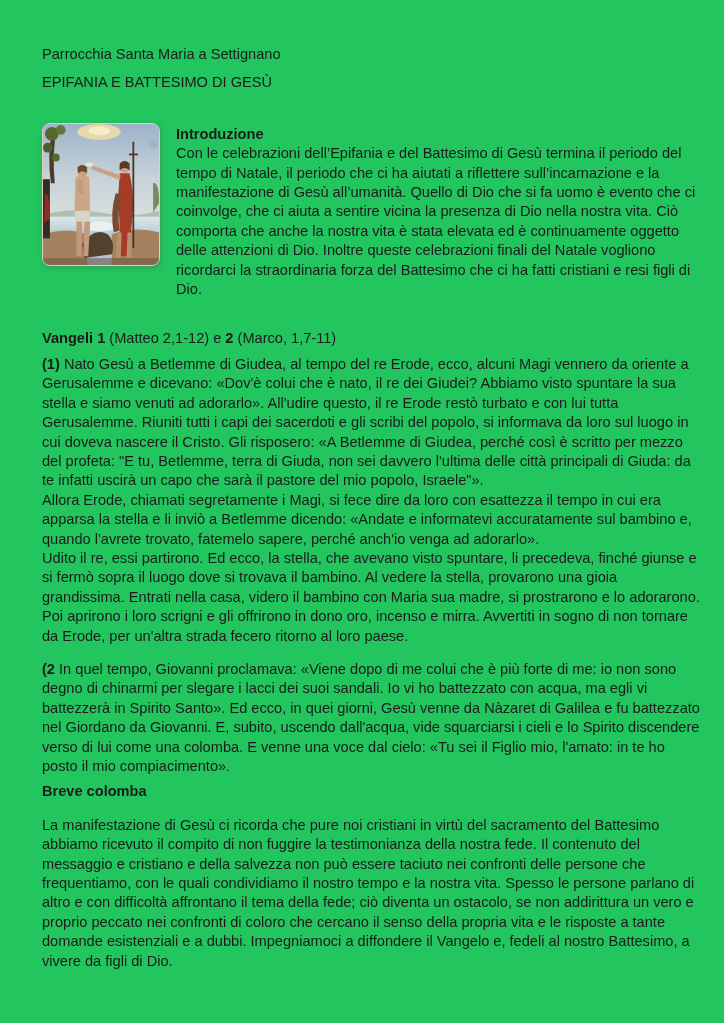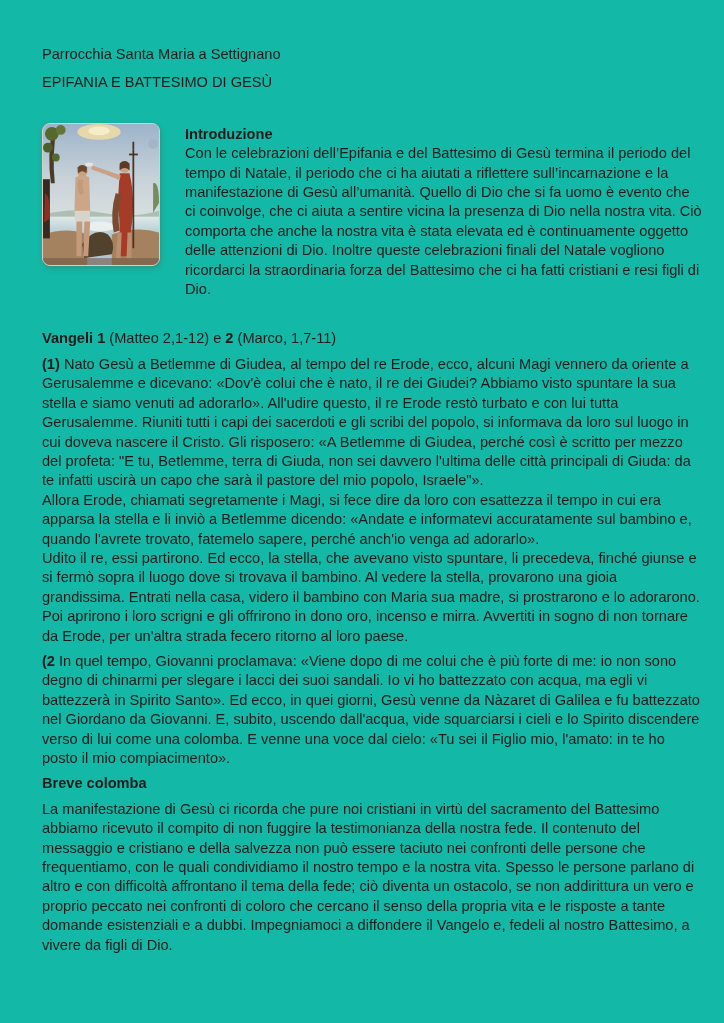--- a/index.html
+++ b/index.html
@@ -1,45 +1,45 @@
 <!DOCTYPE html>
 <html lang="it"><head>
 <meta charset="utf-8">
 <style>
   * { margin:0; padding:0; box-sizing:border-box; }
   html,body { background:#ffffff; }
   .page {
     position:relative;
     width:724px; height:1023px;
-    background:#14b8a6;
+    background:#22c55e;
     color:#1c1c1c;
     font-family:"Liberation Sans", sans-serif;
     font-size:14.6px;
     line-height:1.33;
     padding:45px 22px 0 42px;
     overflow:hidden;
   }
   .b { font-weight:bold; }
   .header-block { }
   .doc-title { margin-top:9px; font-weight:normal; }
-  .intro-row { margin-top:30px; display:flex; gap:25px; }
+  .intro-row { margin-top:30px; display:flex; gap:16px; }
   .painting-frame {
     flex:0 0 auto;
     width:118px; height:143px;
     border-radius:8px;
     overflow:hidden;
     border:1px solid #d8d0c4;
     box-shadow:1px 2px 5px rgba(90,80,70,.35);
     background:#b3c3d6;
   }
   .painting-frame svg { display:block; width:100%; height:100%; }
   .intro-text { flex:1 1 auto; padding-top:2px; }
   .section-heading { font-weight:bold; }
   .gospels-heading { margin-top:30px; }
-  .para { margin-top:6px; }
+  .para { margin-top:14px; }
   .gospel-sub { }
   .mt-22 { margin-top:6px; }
 </style>
 </head>
 <body>
 
 <div class="page">
 
   <div class="header-block">
     <div>Parrocchia Santa Maria a Settignano</div>

